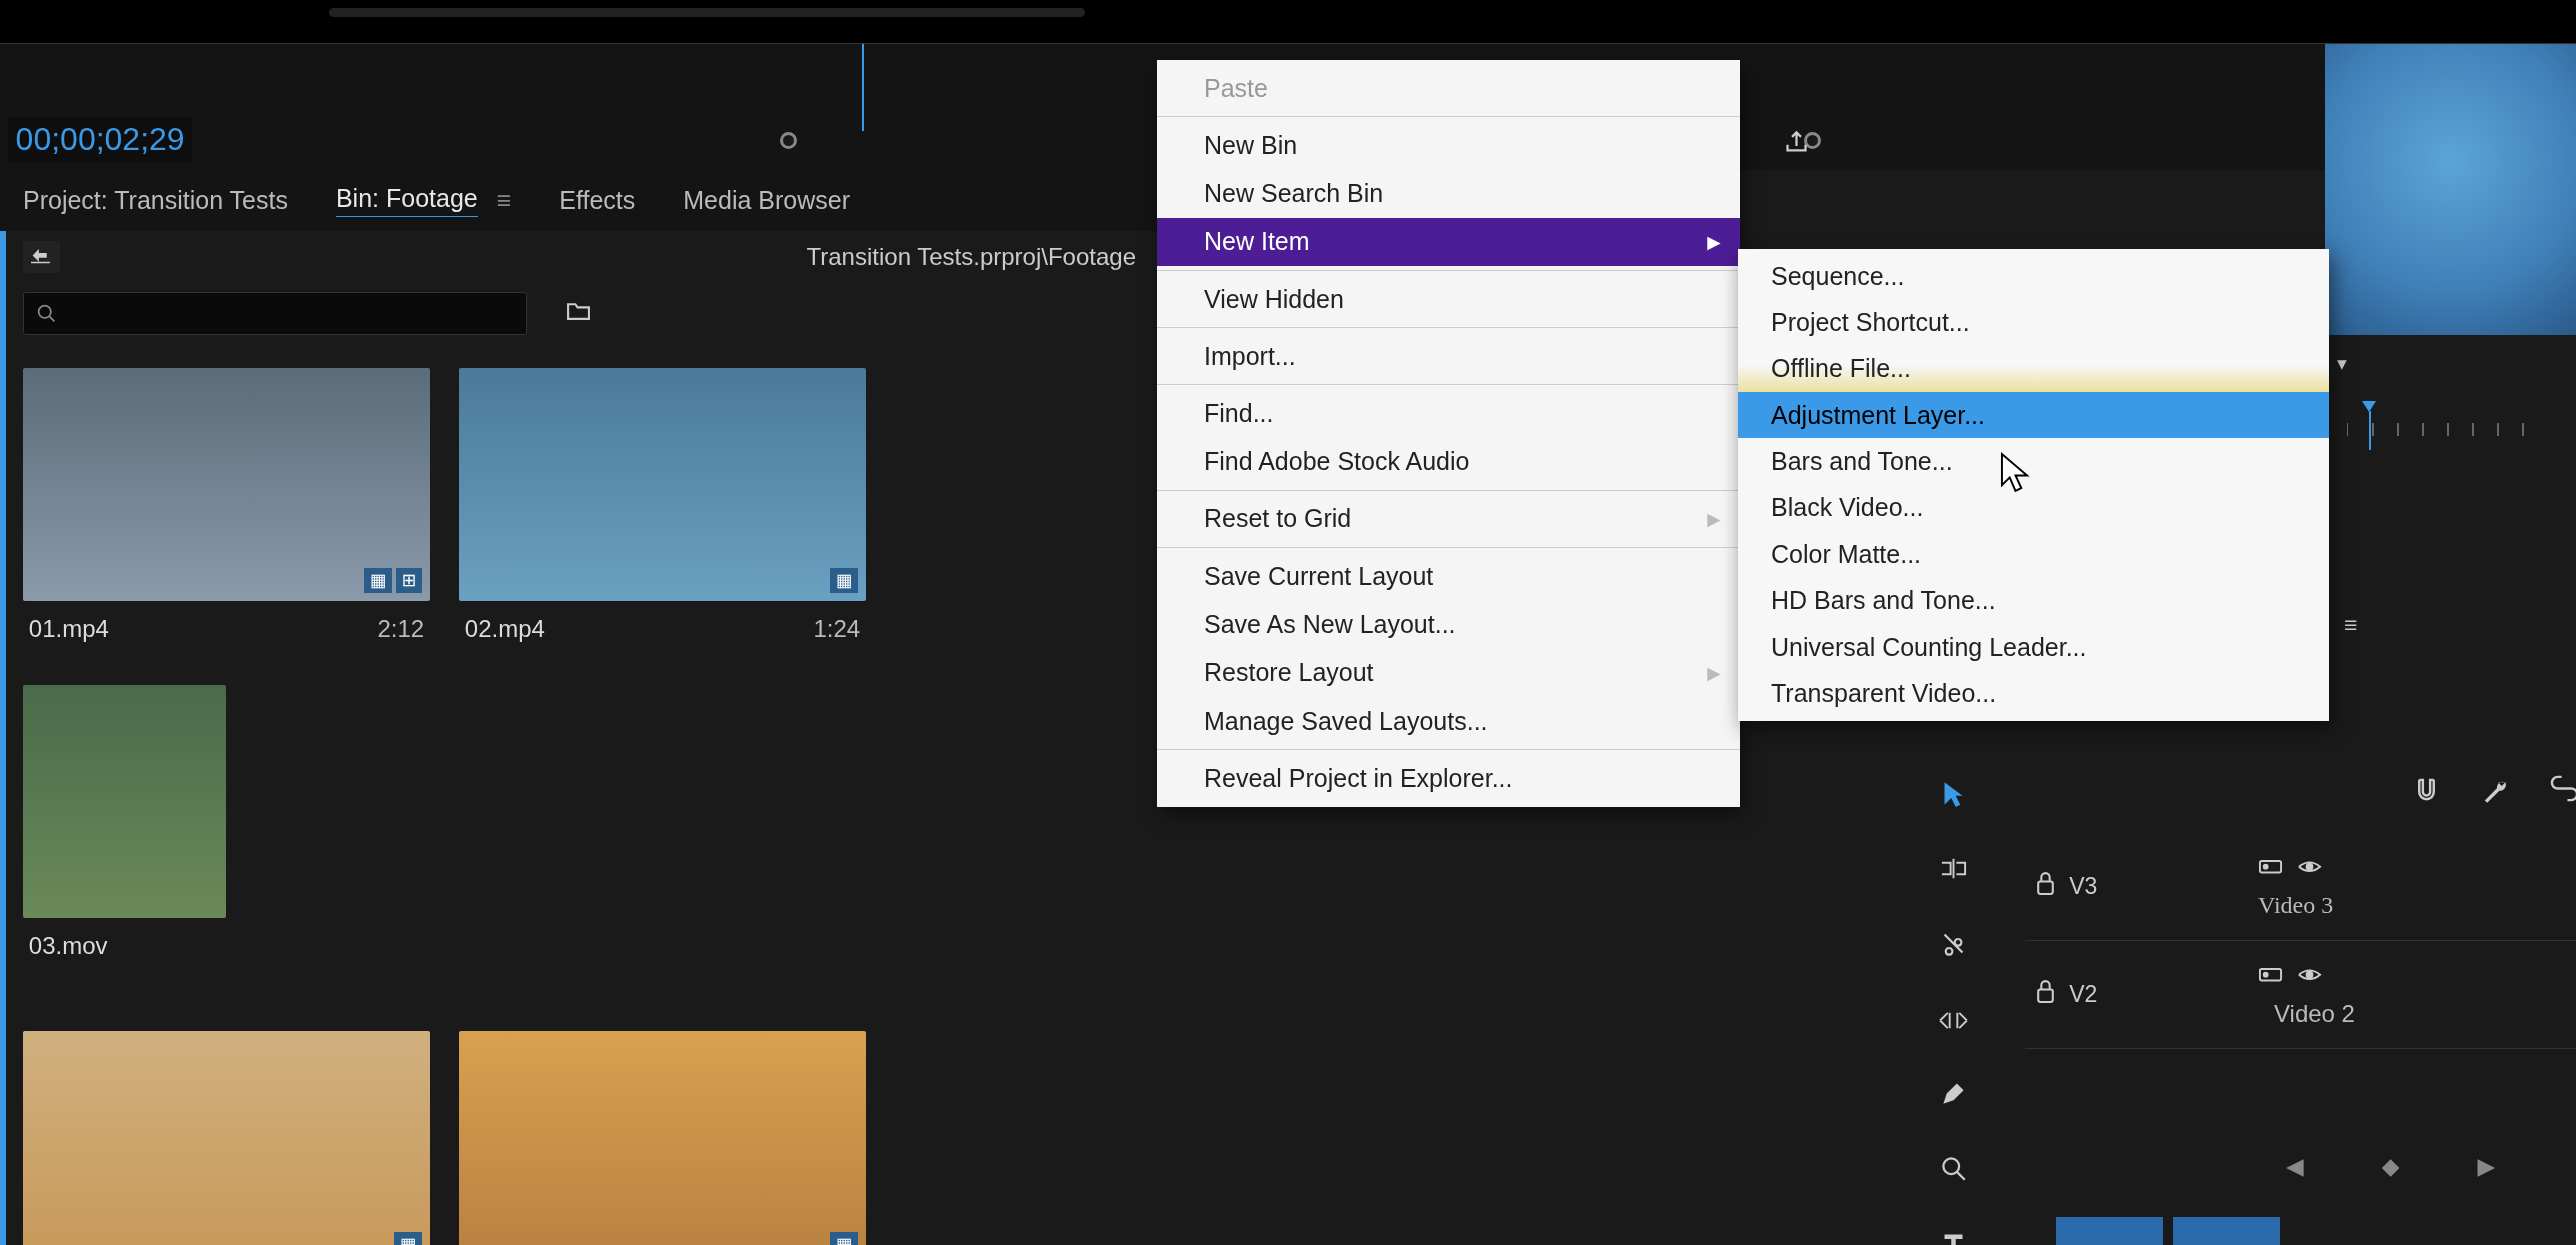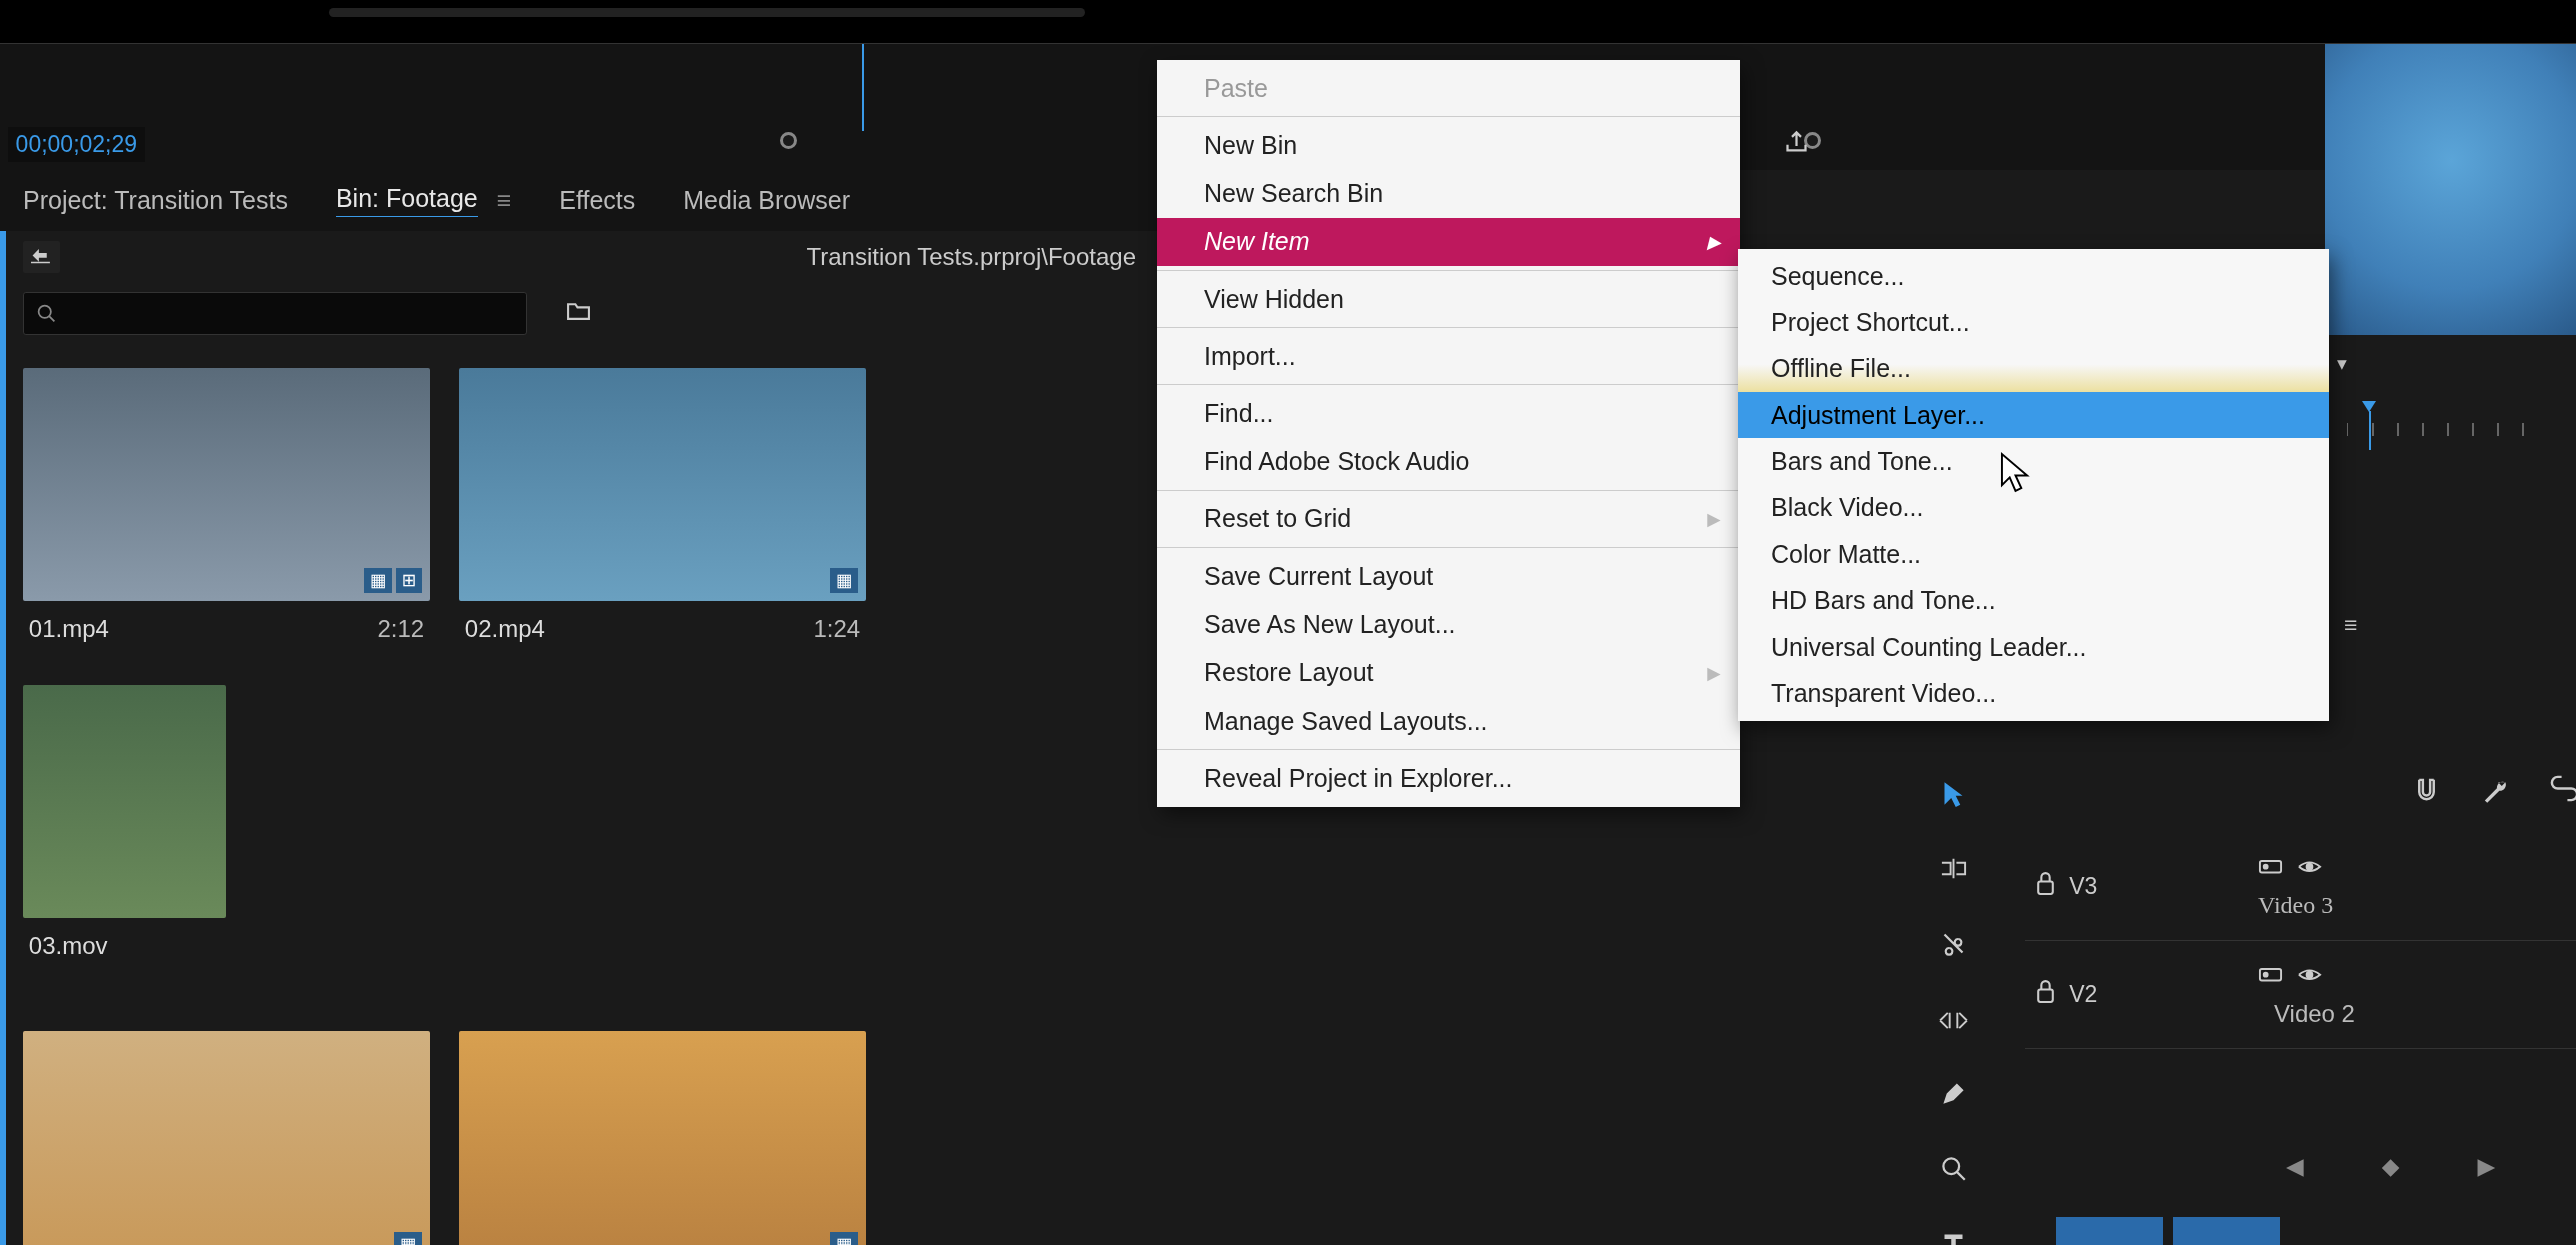--- a/index.html
+++ b/index.html
@@ -5,21 +5,21 @@
 * { margin: 0; padding: 0; box-sizing: border-box; font-family: 'Segoe UI', Arial, sans-serif; }
 body { background: #1a1a1a; color: #d0d0d0; width: 2576px; height: 1246px; overflow: hidden; position: relative; }
 
 .topbar { height: 44px; background: #000; border-bottom: 1px solid #333; position: relative; }
 .topbar-oval { position: absolute; left: 329px; top: 7.8px; width: 756px; height: 9.7px; background: #222; border-radius: 9.7px; }
 
 .timeline-strip { height: 126px; background: #141414; position: relative; }
 .playhead-line { position: absolute; left: 862px; top: 0; width: 1.9px; height: 87px; background: #3a9ae8; }
 .scrub-handle-left { position: absolute; left: 780px; bottom: 21px; width: 17.4px; height: 17.4px; border: 3.9px solid #888; border-radius: 50%; background: #1a1a1a; }
 .scrub-handle-right { position: absolute; left: 1804px; bottom: 21px; width: 17.4px; height: 17.4px; border: 3.9px solid #888; border-radius: 50%; background: #1a1a1a; }
-.timecode { position: absolute; left: 7.8px; bottom: 7.8px; color: #3a9ae8; font-size: 23px; padding: 3.9px 7.8px; background: #0e0e0e; }
+.timecode { position: absolute; left: 7.8px; bottom: 7.8px; color: #3a9ae8; font-size: 32px; padding: 3.9px 7.8px; background: #0e0e0e; }
 .share-icon { position: absolute; left: 1783px; bottom: 7.8px; color: #ccc; font-size: 25px; }
 
 .tabs-row { display: flex; gap: 48px; padding: 13.6px 23px; font-size: 25px; background: #141414; align-items: center; }
 .tab { color: #bbb; cursor: pointer; }
 .tab.active { color: #e8e8e8; border-bottom: 1.9px solid #3a9ae8; padding-bottom: 3.9px; }
 .tab-menu { color: #888; margin-left: -29px; font-size: 25px; }
 
 .breadcrumb-row { display: flex; align-items: center; gap: 17.4px; padding: 9.7px 23px; font-size: 24px; justify-content: space-between; }
 .bc-back { color: #ccc; font-size: 21px; background: #222; padding: 3.9px 7.8px; border-radius: 1.9px; }
 .bc-text { color: #ccc; }
@@ -42,21 +42,21 @@
 .thumb.t3 { background: linear-gradient(#4a6a4a,#6a8a5a); }
 .thumb.t4 { background: linear-gradient(#d0b080,#c89858); }
 .thumb.t5 { background: linear-gradient(#d8a050,#b88040); }
 
 .bin-item.partial .thumb { width: 203px; }
 
 
 .ctx-menu { position: absolute; left: 1157px; top: 60px; width: 583px; background: #f5f5f5; box-shadow: 3.9px 7.8px 19.4px rgba(0,0,0,0.5); font-size: 25px; color: #222; padding: 3.9px 0; z-index: 100; }
 .ctx-item { padding: 9.7px 47px; position: relative; }
 .ctx-item.disabled { color: #999; }
-.ctx-item.highlighted { background: #be185d; color: #fff; font-style: italic; }
+.ctx-item.highlighted { background: #4c1d95; color: #fff; }
 .ctx-sep { height: 1px; background: #ccc; margin: 3.9px 0; }
 .ctx-arrow { position: absolute; right: 19.4px; top: 50%; transform: translateY(-50%); font-size: 17.4px; color: #555; }
 .ctx-item.highlighted .ctx-arrow { color: #fff; }
 
 .sub-menu { position: absolute; left: 1738px; top: 249px; width: 591px; background: #f7f7f7; box-shadow: 3.9px 7.8px 19.4px rgba(0,0,0,0.5); font-size: 25px; color: #222; padding: 3.9px 0; z-index: 101; }
 .sub-item { padding: 8.7px 33px; }
 .sub-item.highlighted { background: #3a9ae8; color: #000; }
 .sub-item.offline-yellow { background: linear-gradient(#f7f7f7 0%, #f7f7f7 40%, #ece0a0 100%); }
 
 .cursor { position: absolute; left: 2000px; top: 452px; z-index: 200; }

